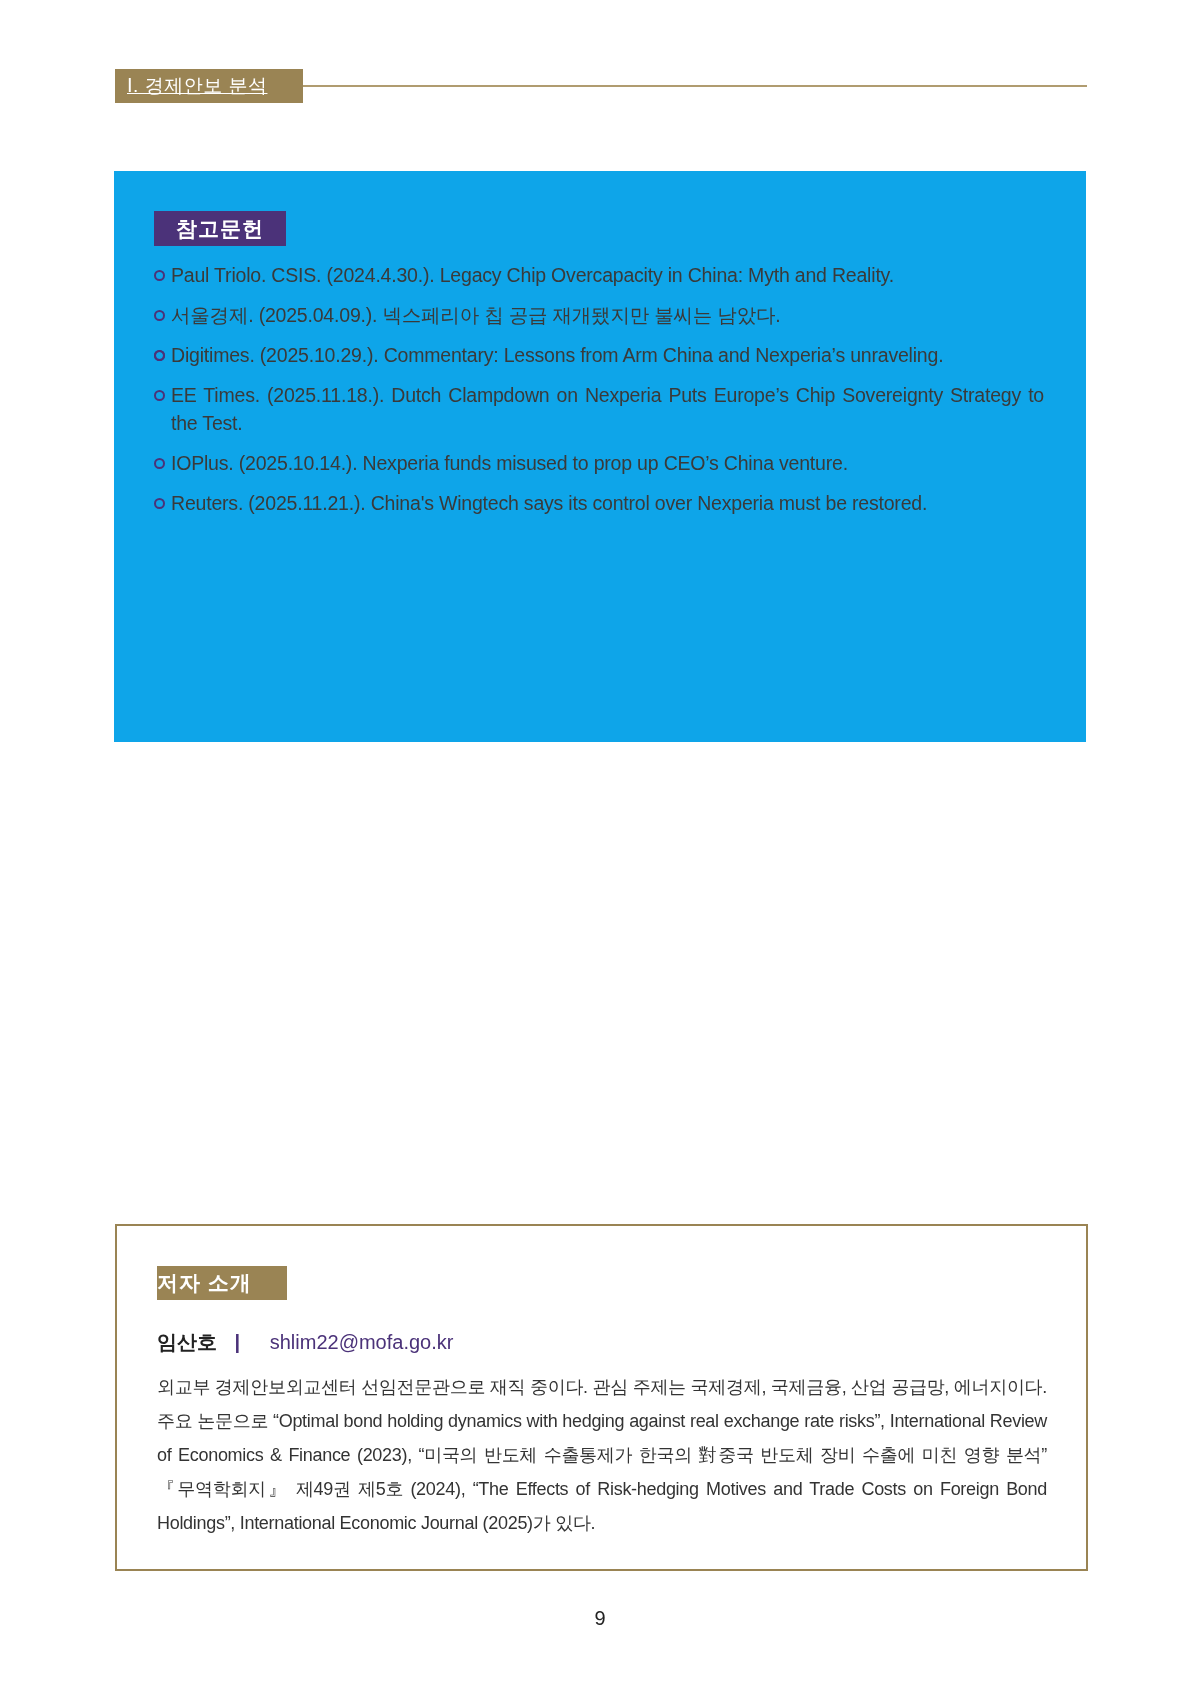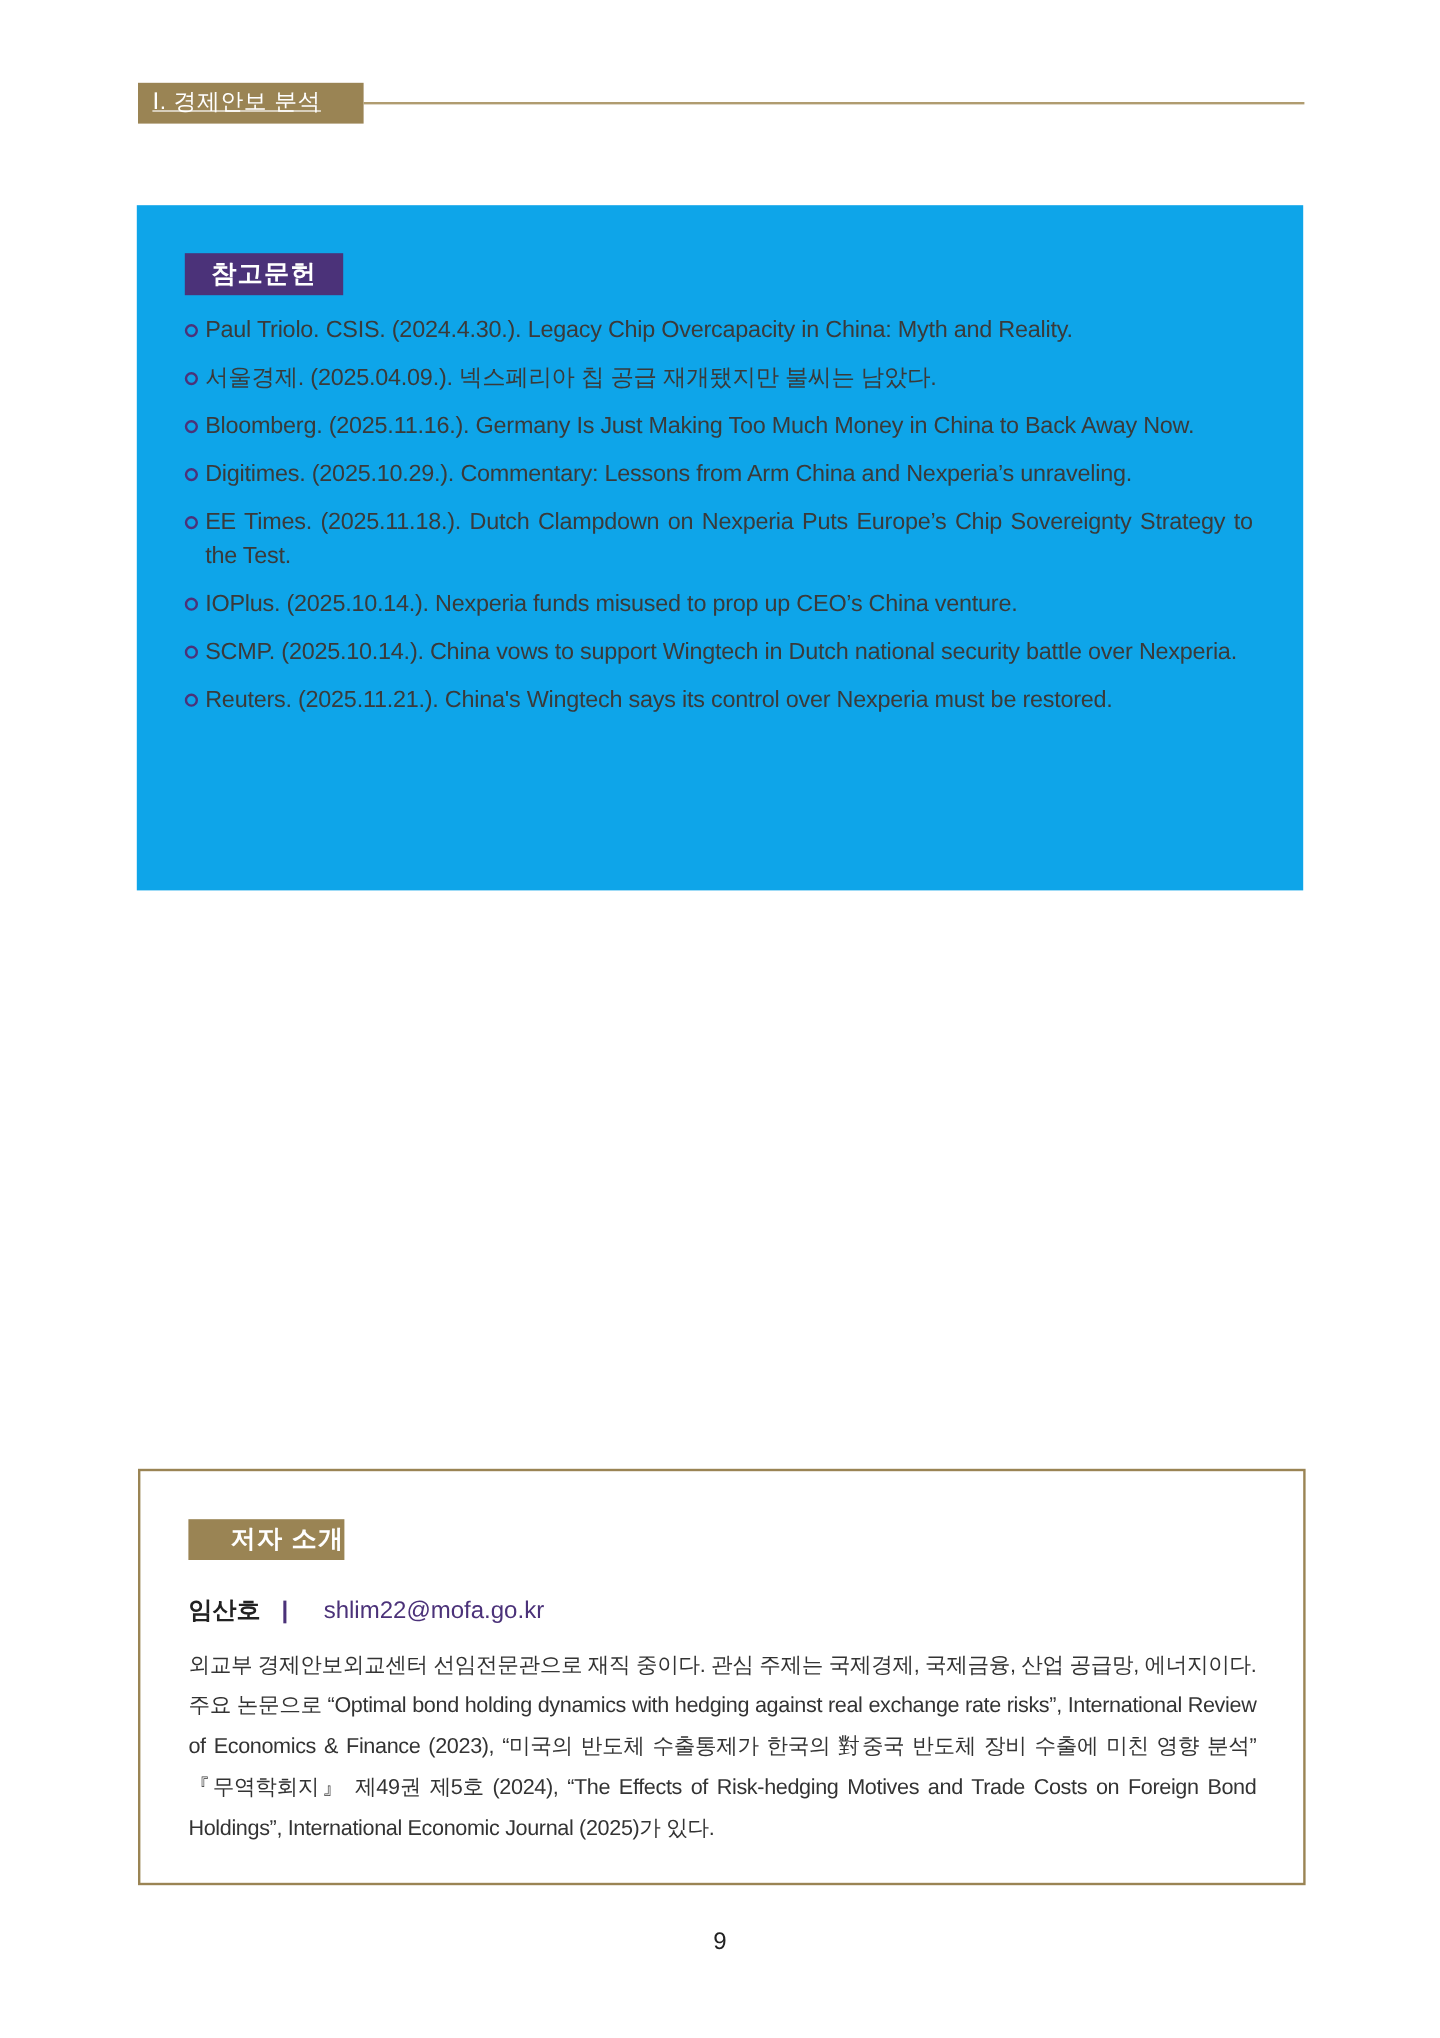--- a/index.html
+++ b/index.html
@@ -35,21 +35,21 @@
     border: 2.5px solid #4b3279; border-radius: 50%;
   }
 
   .author-box {
     position: absolute; left: 115px; top: 1224px; width: 973px; height: 347px;
     border: 2px solid #9a8454; box-sizing: border-box; background: #ffffff;
   }
   .author-title {
     position: absolute; left: 40px; top: 40px; width: 130px; height: 34px;
     background: #9a8454; color: #ffffff; font-weight: bold; font-size: 21px;
-    line-height: 34px; text-align: right; letter-spacing: 1px;
+    line-height: 34px; text-align: left; letter-spacing: 1px;
   }
   .author-line { position: absolute; left: 40px; top: 102px; font-size: 20px; line-height: 28px; }
   .author-name { font-weight: bold; color: #222222; }
   .author-sep { color: #4b3279; margin: 0 12px; font-weight: bold; }
   .author-email { color: #4b3279; margin-left: 12px; }
   .author-bio {
     position: absolute; left: 40px; top: 144px; width: 890px; font-size: 18px;
     line-height: 34px; color: #333333; text-align: justify; letter-spacing: -0.3px;
   }
   .page-number {
@@ -63,25 +63,24 @@
 <div class="section-header">
   <div class="section-label">Ⅰ. 경제안보 분석</div>
   <div class="section-rule"></div>
 </div>
 
 <div class="refs-box">
   <div class="refs-title">참고문헌</div>
   <ul class="refs-list">
     <li><span class="bullet"></span><span>Paul Triolo. CSIS. (2024.4.30.). Legacy Chip Overcapacity in China: Myth and Reality.</span></li>
     <li><span class="bullet"></span><span>서울경제. (2025.04.09.). 넥스페리아 칩 공급 재개됐지만 불씨는 남았다.</span></li>
-    <li><span class="bullet"></span><span>Bloomberg. (2025.11.16.). Germany Is Just Making Too Much Money in China to Back Away Now.</span></li>
+    <li><span class="bullet"></span></li>
     <li><span class="bullet"></span><span>Digitimes. (2025.10.29.). Commentary: Lessons from Arm China and Nexperia’s unraveling.</span></li>
     <li><span class="bullet"></span><span>EE Times. (2025.11.18.). Dutch Clampdown on Nexperia Puts Europe’s Chip Sovereignty Strategy to the Test.</span></li>
     <li><span class="bullet"></span><span>IOPlus. (2025.10.14.). Nexperia funds misused to prop up CEO’s China venture.</span></li>
-    <li><span class="bullet"></span><span>SCMP. (2025.10.14.). China vows to support Wingtech in Dutch national security battle over Nexperia.</span></li>
     <li><span class="bullet"></span><span>Reuters. (2025.11.21.). China's Wingtech says its control over Nexperia must be restored.</span></li>
   </ul>
 </div>
 
 <div class="author-box">
   <div class="author-title">저자 소개</div>
   <div class="author-line">
     <span class="author-name">임산호</span>
     <span class="author-sep">|</span>
     <span class="author-email">shlim22@mofa.go.kr</span>

